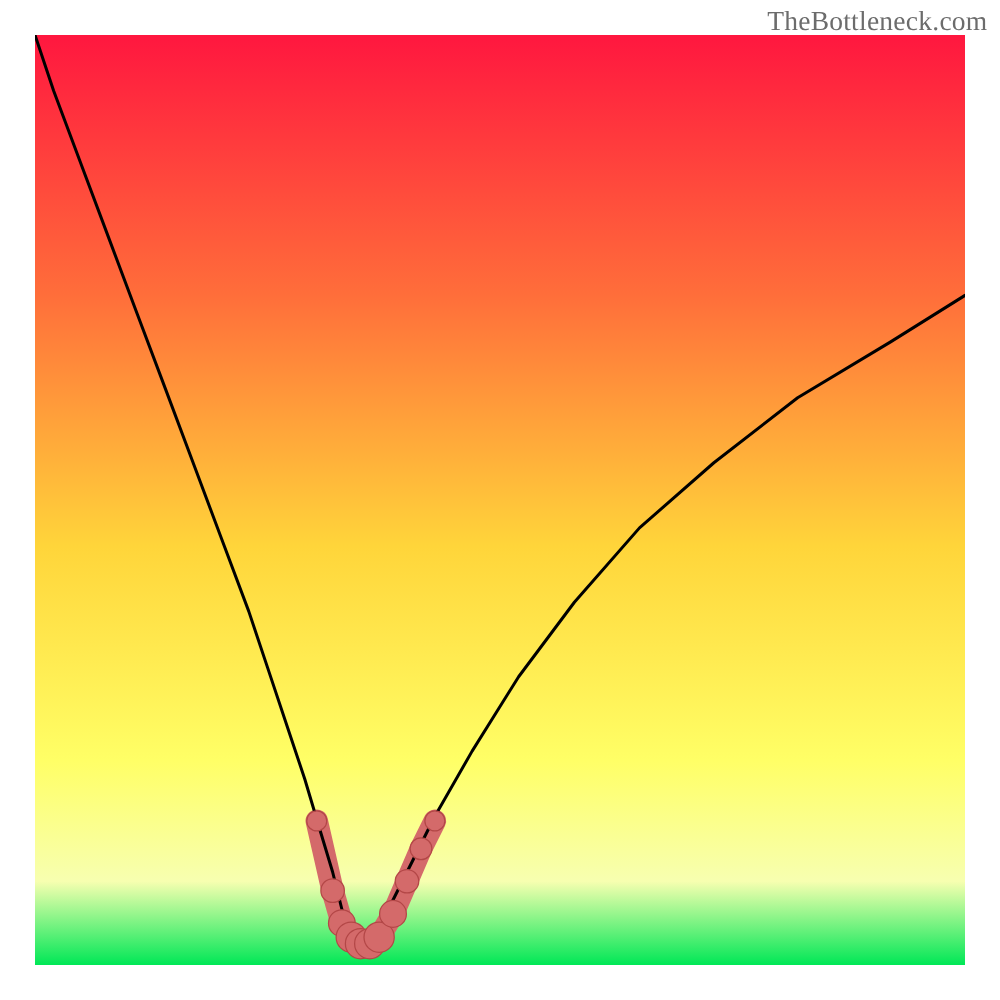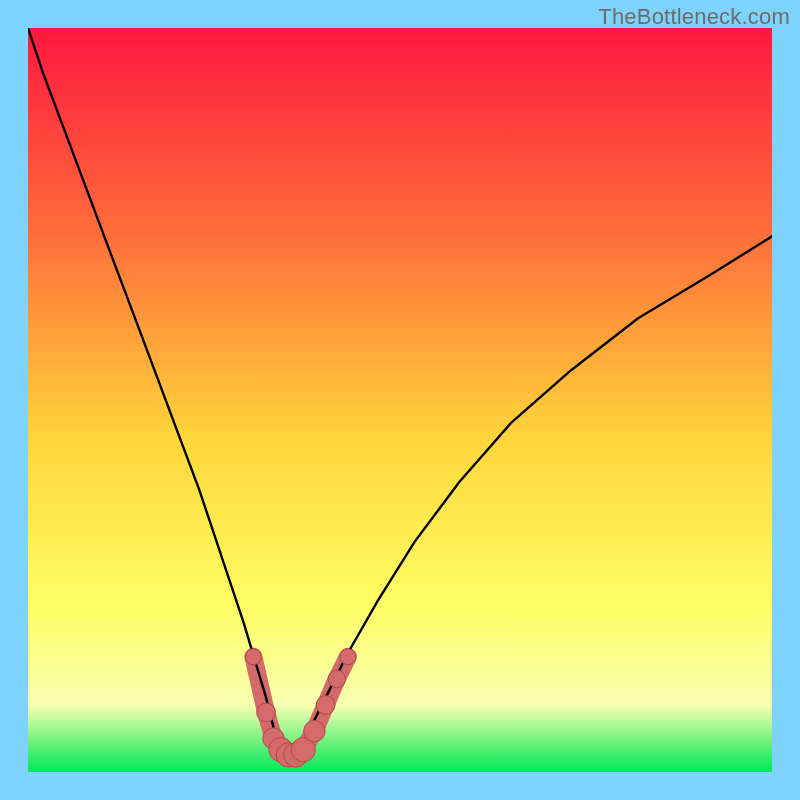--- a/index.html
+++ b/index.html
@@ -10,21 +10,22 @@
     background: #000;
     overflow: hidden;
     font-family: Arial, Helvetica, sans-serif;
   }
   .frame {
     position: absolute;
     left: 0;
     top: 0;
     width: 800px;
     height: 800px;
-    background: #7dd3fc;
+    background: #ffffff;
+    font-family: Liberation Serif, serif;
   }
   .plot {
     position: absolute;
     left: 28px;
     top: 28px;
     width: 744px;
     height: 744px;
     overflow: hidden;
   }
   .plot svg {

